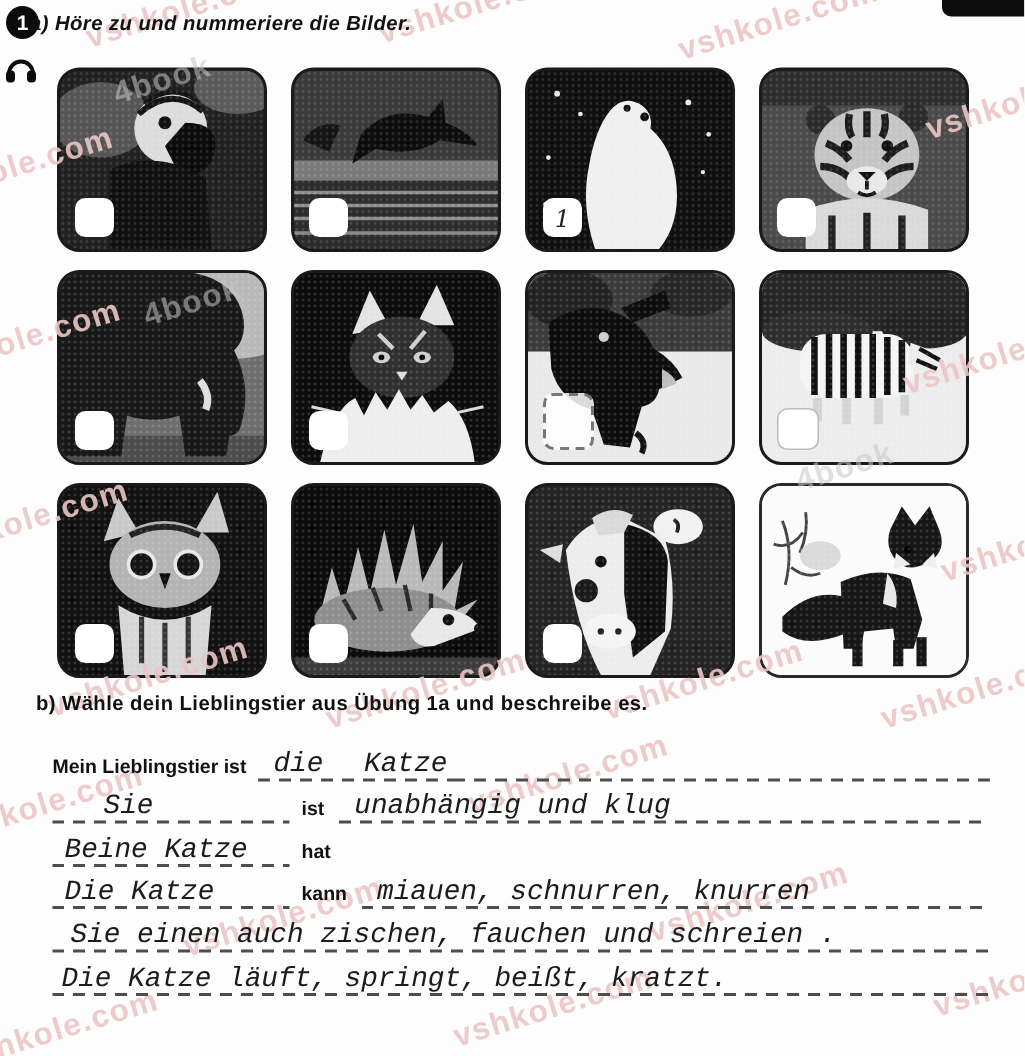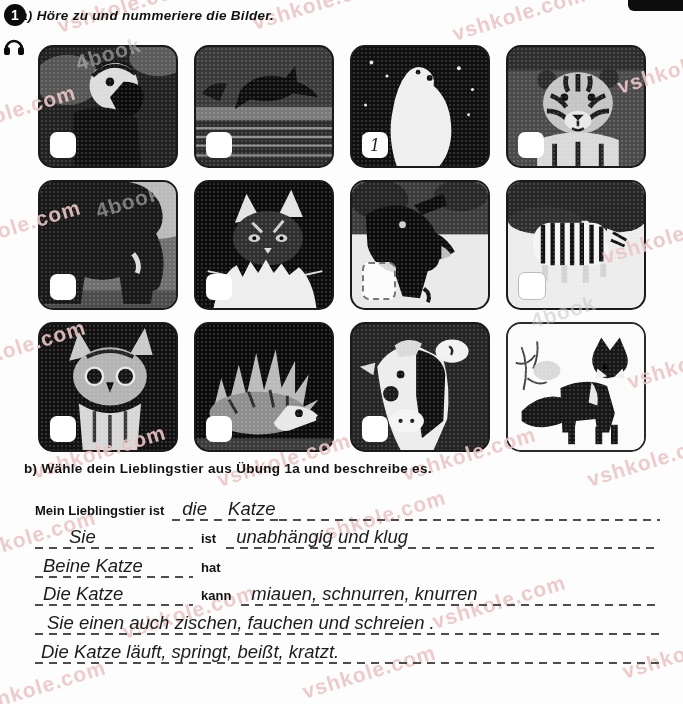--- a/index.html
+++ b/index.html
@@ -36,21 +36,21 @@
   .numbox .num{font-family:"DejaVu Serif",serif;font-style:italic;font-size:16px;color:#222;}
   
   .title-b{position:absolute;left:24px;top:461px;font-size:13.5px;font-weight:700;
            letter-spacing:.3px;z-index:6;}
   .writing{position:absolute;left:35px;top:492px;width:625px;z-index:6;}
   .wline{display:flex;align-items:flex-end;height:28.6px;}
   .ruled{background-image:repeating-linear-gradient(to right,#4d4d4d 0 8px,transparent 8px 14px);
          background-position:0 100%;background-size:100% 2px;background-repeat:no-repeat;}
   .p{font-size:13px;font-weight:600;padding:0 8px 3px 0;white-space:nowrap;}
   .pmid{font-size:13px;font-weight:600;padding:0 10px 3px 8px;white-space:nowrap;}
-  .hw{font-family:Liberation Sans, sans-serif;font-style:italic;font-size:18.5px;color:#1b1b1b;
+  .hw{font-family:Liberation Mono, monospace;font-style:italic;font-size:18.5px;color:#1b1b1b;
       padding:0 4px 1px 10px;white-space:nowrap;}
   .grow{flex:1 1 auto;}
   .fill{flex:1 1 auto;height:10px;}
   .hwa{width:158px;flex:0 0 auto;box-sizing:border-box;padding-left:34px;}
   .ws{word-spacing:16px;}
 </style>
 </head>
 <body>
 
 <div id="page">

